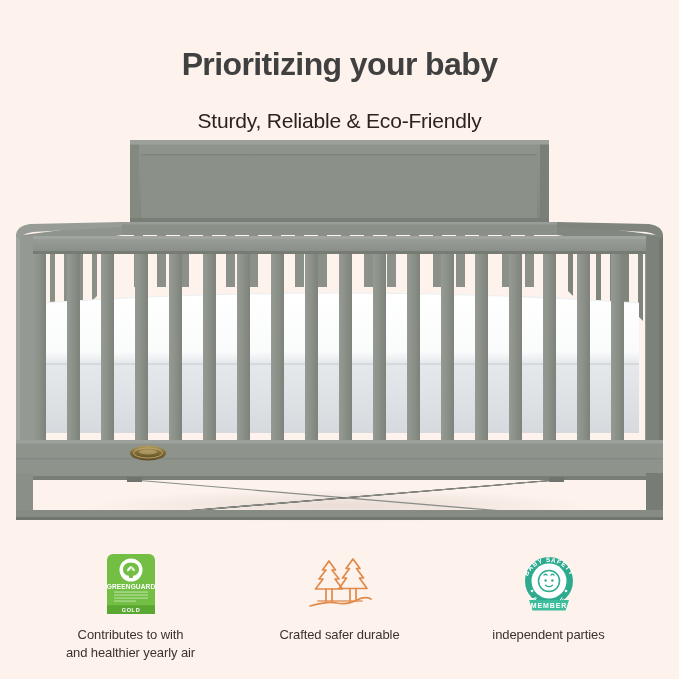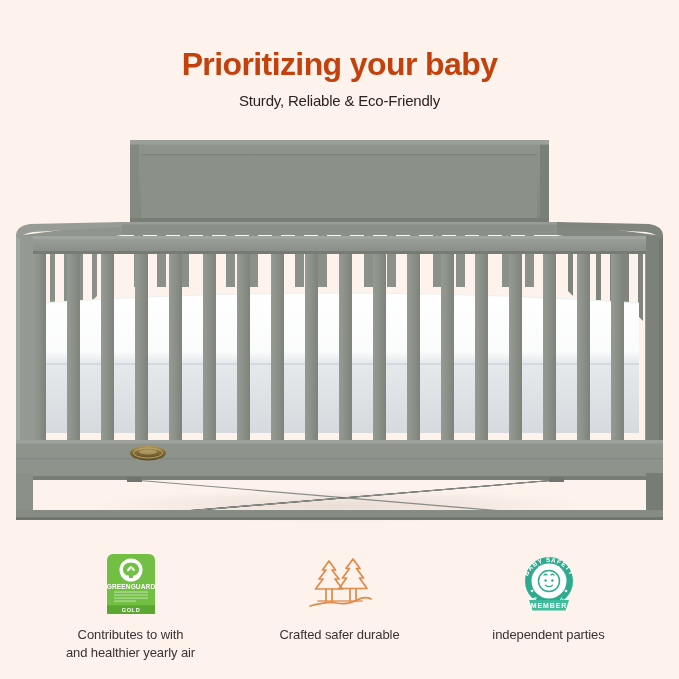--- a/index.html
+++ b/index.html
@@ -31,28 +31,28 @@
     left: 0;
     width: 679px;
     text-align: center;
   }
 
   .headline {
     font-family: "Liberation Sans", sans-serif;
     font-size: 32px;
     font-weight: 700;
     letter-spacing: -0.6px;
-    color: #c2410c;
+    color: #404040;
     line-height: 1.12;
   }
 
   .subhead {
-    margin-top: 9px;
+    margin-top: 25px;
     font-family: "Liberation Sans", sans-serif;
-    font-size: 15px;
+    font-size: 21px;
     font-weight: 400;
     color: #2b2320;
     letter-spacing: -0.2px;
     line-height: 1.2;
   }
 
   
   .product-area {
     position: absolute;
     top: 128px;

